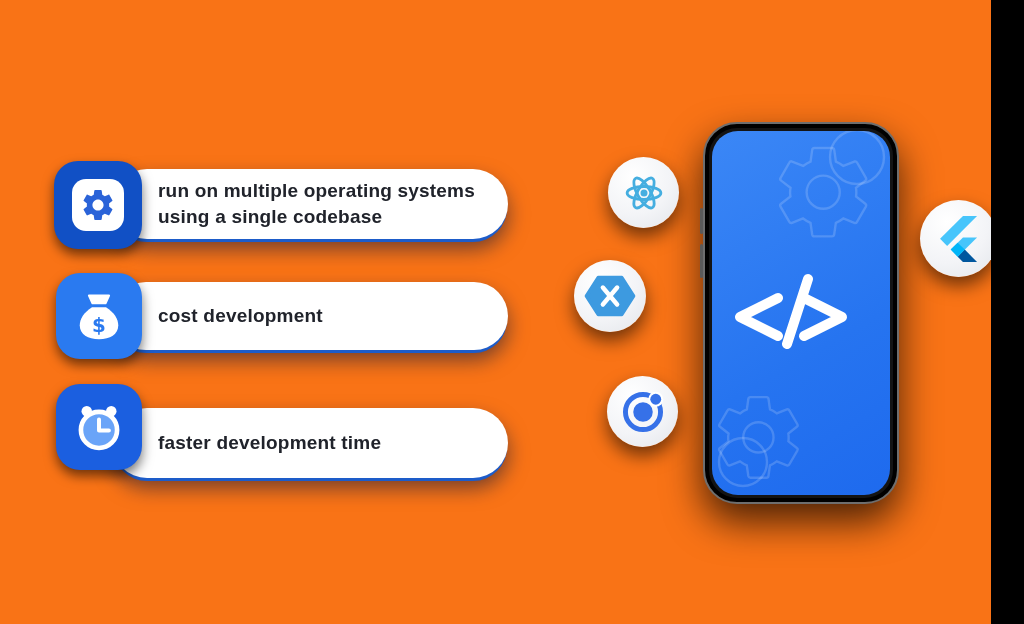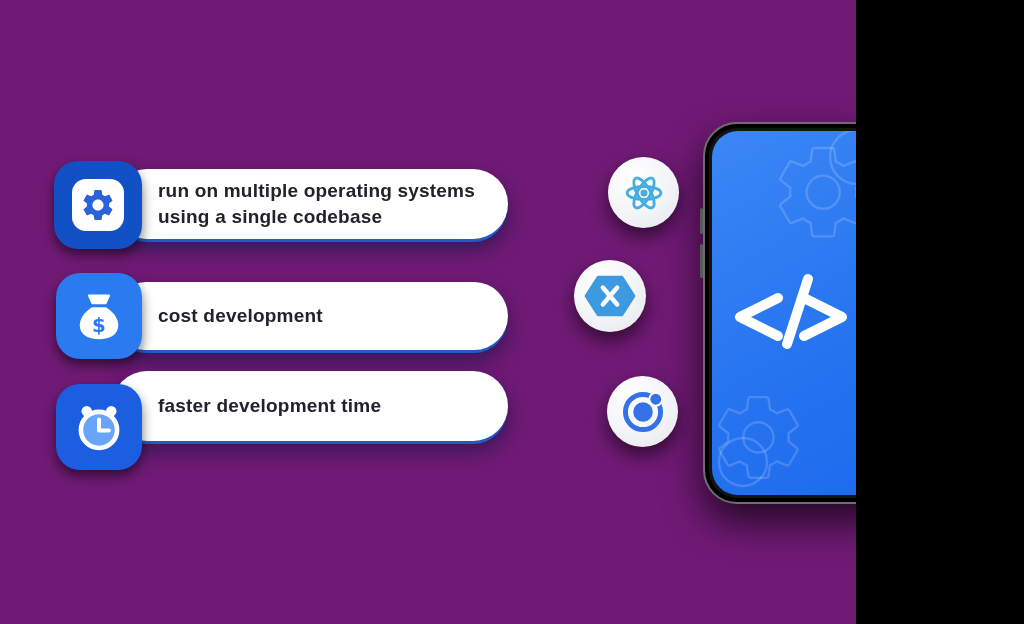--- a/index.html
+++ b/index.html
@@ -1,18 +1,19 @@
 <!DOCTYPE html>
 <html><head>
 <meta charset="utf-8">
 <style>
   html,body{margin:0;padding:0;background:#000;}
   .stage{
-    position:relative;width:856px;height:624px;background:#701a75;overflow:hidden;
+    position:relative;width:956px;height:624px;background:#f97316;overflow:hidden;
     font-family:"Liberation Sans", sans-serif;
+    padding-left:35px;
   }
   
   .benefit{position:absolute;left:0;top:0;}
   .pill{
     position:absolute;background:#fff;border-radius:36px;
     box-shadow:0 4px 0 -1px #1d5cc9, 0 10px 20px rgba(5,20,60,.55);
     display:flex;align-items:center;
   }
   .pill-text{
     color:#20232b;font-size:19px;line-height:26px;font-weight:700;
@@ -20,21 +21,21 @@
   }
   .tile{
     position:absolute;border-radius:24px;display:flex;align-items:center;justify-content:center;
     box-shadow:0 6px 12px rgba(0,0,0,.55);z-index:2;
   }
   .tile-1{left:54px;top:161px;width:88px;height:88px;background:#1150c5;}
   .tile-2{left:56px;top:273px;width:86px;height:86px;background:#2a7af0;}
   .tile-3{left:56px;top:384px;width:86px;height:86px;background:#1b5fe0;}
   .pill-1{left:112px;top:169px;width:396px;height:70px;}
   .pill-2{left:112px;top:282px;width:396px;height:68px;}
-  .pill-3{left:112px;top:371px;width:396px;height:70px;}
+  .pill-3{left:112px;top:408px;width:396px;height:70px;}
   
   .phone{
     position:absolute;left:703px;top:122px;width:196px;height:382px;
     background:#141414;border:2px solid #6e6e6e;border-radius:34px;box-sizing:border-box;
     box-shadow:inset 0 0 0 4px #000, 0 18px 38px rgba(0,0,0,.7);
   }
   .screen{
     position:absolute;left:7px;top:7px;width:178px;height:364px;border-radius:26px;
     background:linear-gradient(150deg,#3b87f6 0%,#2674f0 60%,#1e6aee 100%);
     overflow:hidden;

